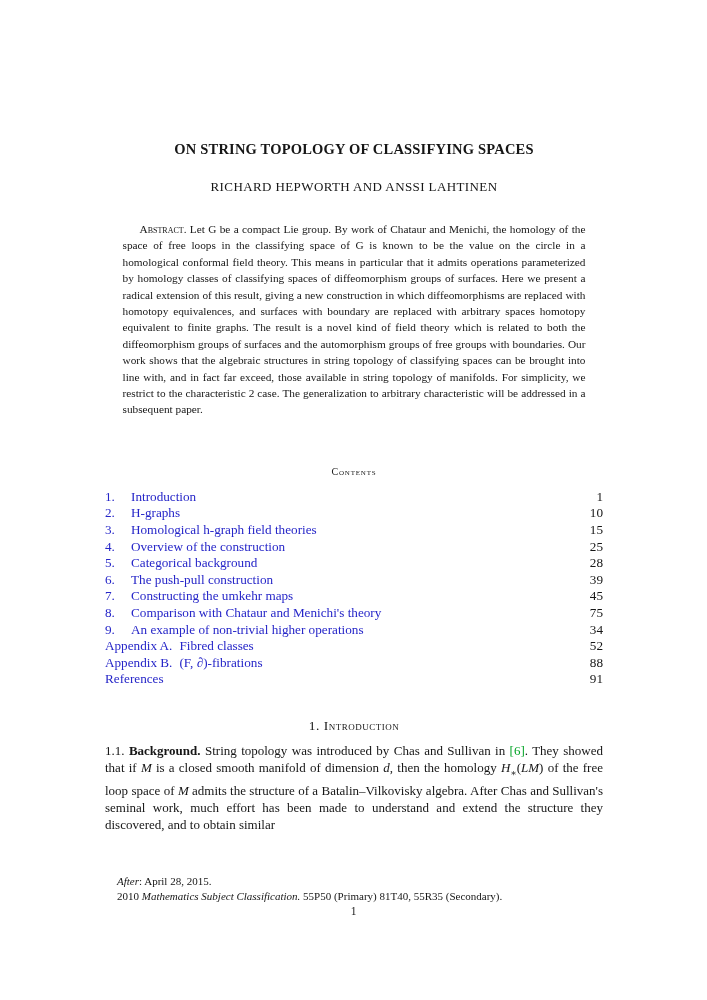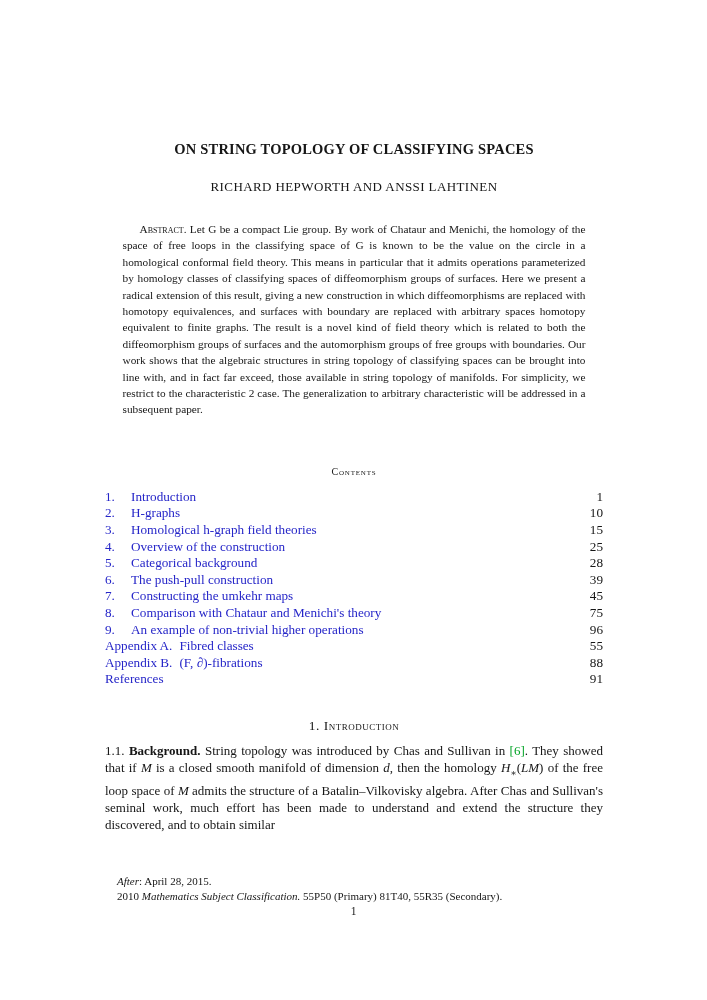--- a/index.html
+++ b/index.html
@@ -91,26 +91,26 @@
       <span class="toc-page">45</span>
     </div>
     <div class="toc-row">
       <span class="toc-link toc-label">8.</span>
       <span class="toc-link toc-title">Comparison with Chataur and Menichi's theory</span>
       <span class="toc-page">75</span>
     </div>
     <div class="toc-row">
       <span class="toc-link toc-label">9.</span>
       <span class="toc-link toc-title">An example of non-trivial higher operations</span>
-      <span class="toc-page">96</span>
+      <span class="toc-page">34</span>
     </div>
     <div class="toc-row">
       <span class="toc-link toc-label">Appendix A.</span>
       <span class="toc-link toc-title">Fibred classes</span>
-      <span class="toc-page">55</span>
+      <span class="toc-page">52</span>
     </div>
     <div class="toc-row">
       <span class="toc-link toc-label">Appendix B.</span>
       <span class="toc-link toc-title">(F, ∂)-fibrations</span>
       <span class="toc-page">88</span>
     </div>
     <div class="toc-row">
       <span class="toc-link toc-label">References</span>
       <span class="toc-link toc-title"></span>
       <span class="toc-page">91</span>

